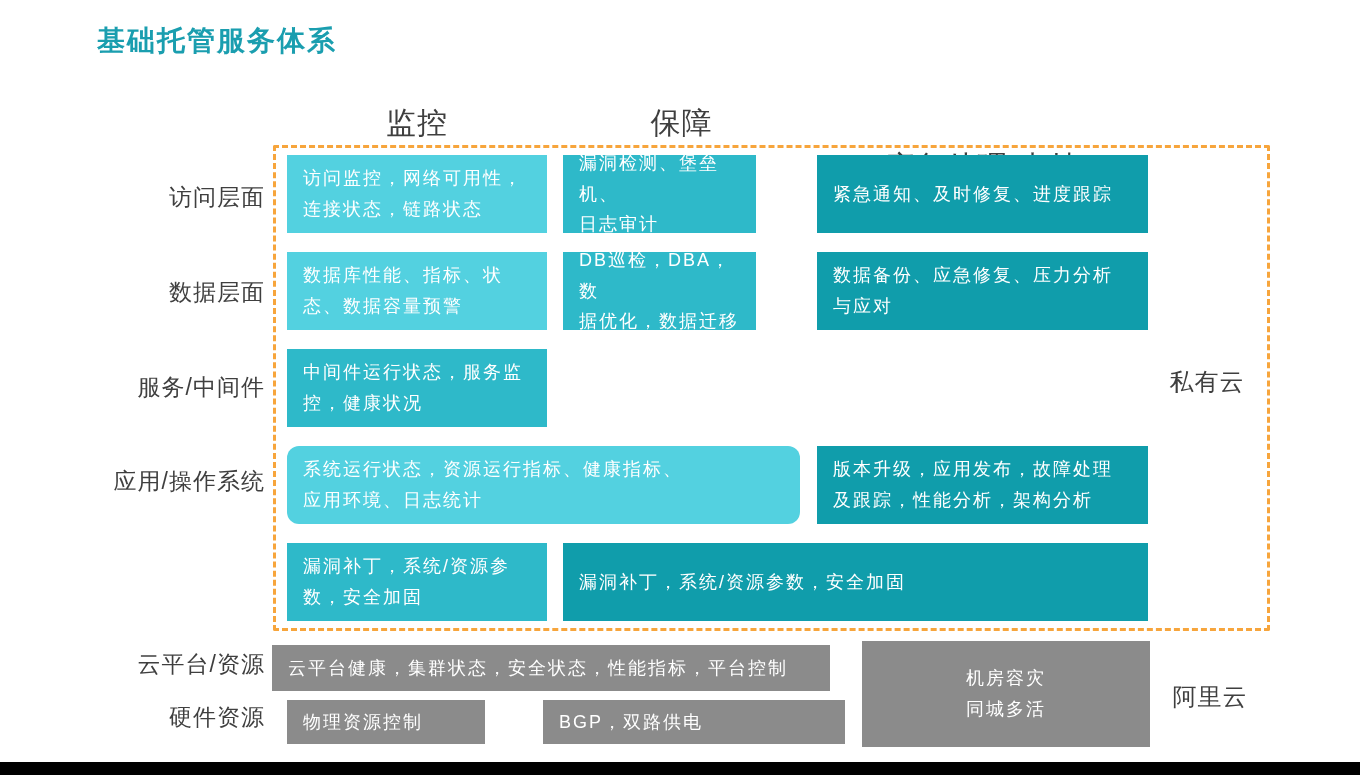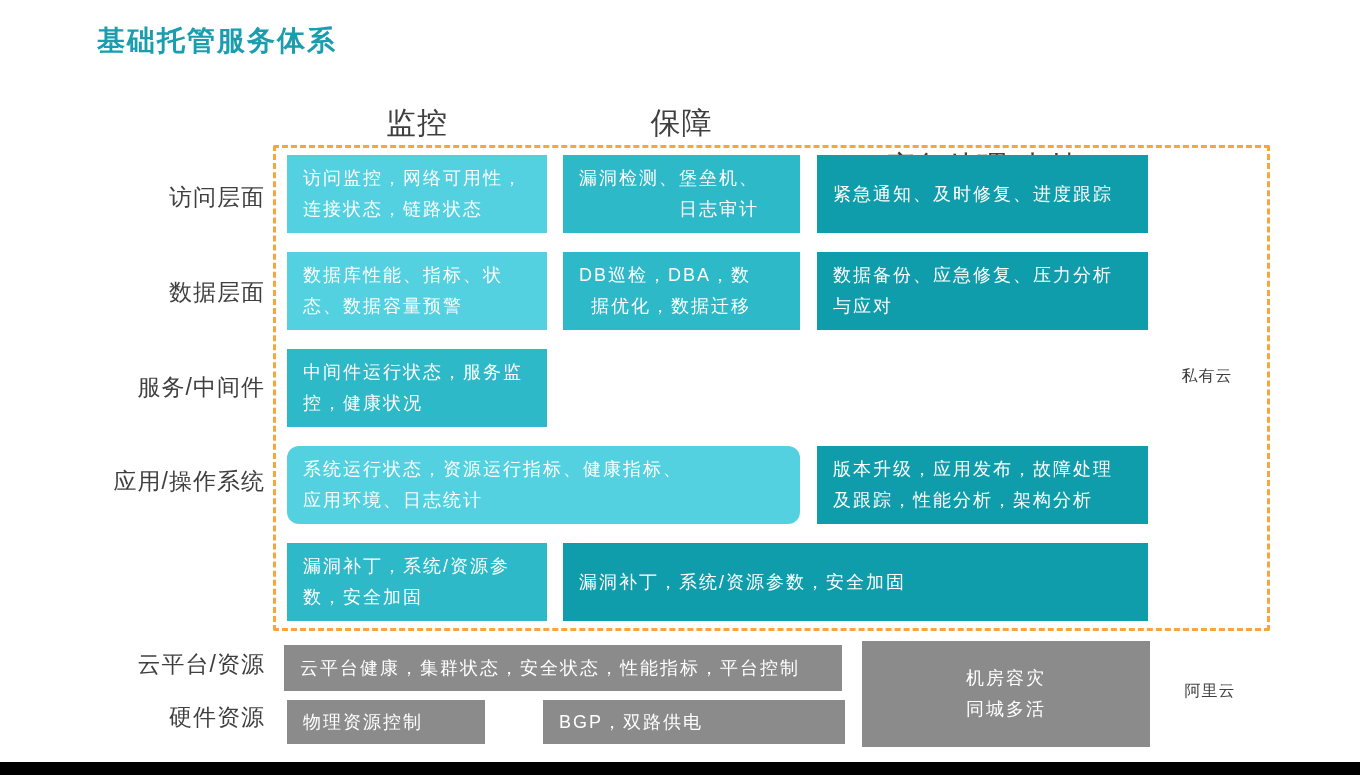--- a/index.html
+++ b/index.html
@@ -38,37 +38,37 @@
     border:3px dashed var(--dashed-border);box-sizing:border-box;border-radius:2px;
   }
   .box{
     position:absolute;display:flex;align-items:center;box-sizing:border-box;
     padding:0 16px;color:#ffffff;font-size:18px;line-height:1.7;
     letter-spacing:2px;white-space:pre-line;
   }
   .h78{height:78px;}
   .r1{top:155px;} .r2{top:252px;} .r3{top:349px;} .r4{top:446px;} .r5{top:543px;}
   .c1{left:287px;width:260px;}
-  .c2{left:563px;width:237px;text-align:right;}
+  .c2{left:563px;width:193px;}
   .c3{left:817px;width:331px;}
   .w23{left:563px;width:585px;}
   .w12{left:287px;width:513px;border-radius:12px;}
   .bg-light{background:var(--teal-light);}
   .bg-medium{background:var(--teal-medium);}
   .bg-dark{background:var(--teal-dark);}
   .bg-gray{background:var(--gray-box);}
-  .cloud-wide{left:284px;top:645px;width:558px;height:46px;}
+  .cloud-wide{left:272px;top:645px;width:558px;height:46px;}
   .hw1{left:287px;top:700px;width:198px;height:44px;}
   .hw2{left:543px;top:700px;width:302px;height:44px;}
   .disaster{
     left:862px;top:641px;width:288px;height:106px;
     justify-content:center;text-align:center;
   }
   .zone-label{
-    position:absolute;font-size:16px;color:var(--label-text);
+    position:absolute;font-size:24px;color:var(--label-text);
     letter-spacing:1px;width:110px;text-align:center;
   }
   .zl-private{left:1152px;top:366px;}
   .zl-ali{left:1155px;top:681px;}
   .bottom-bar{
     position:absolute;left:0;top:762px;width:1360px;height:13px;background:#000000;
   }
 </style>
 </head>
 <body>

